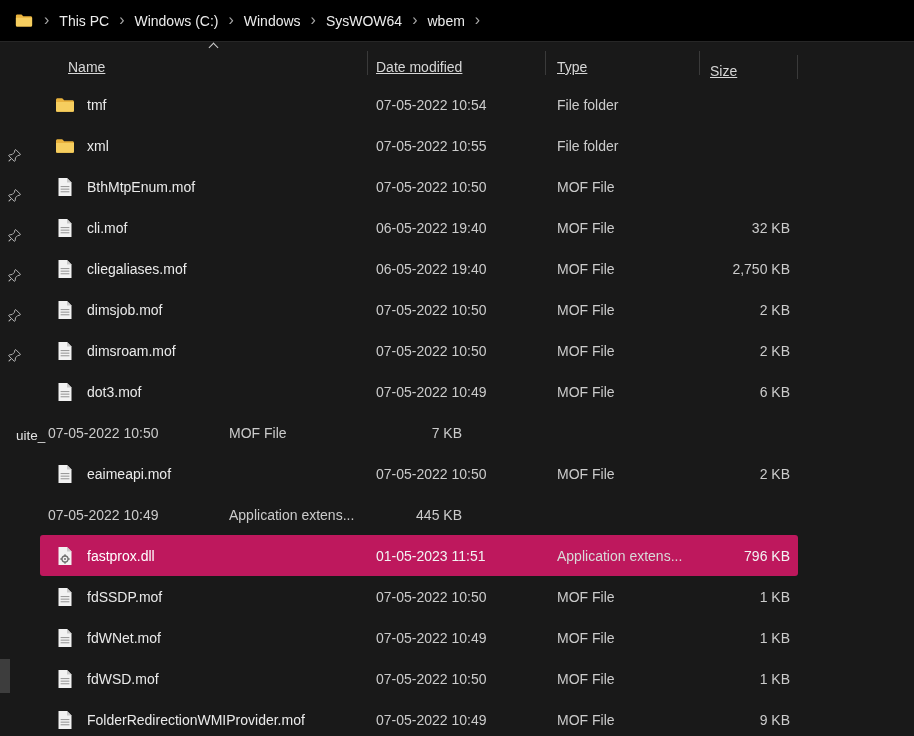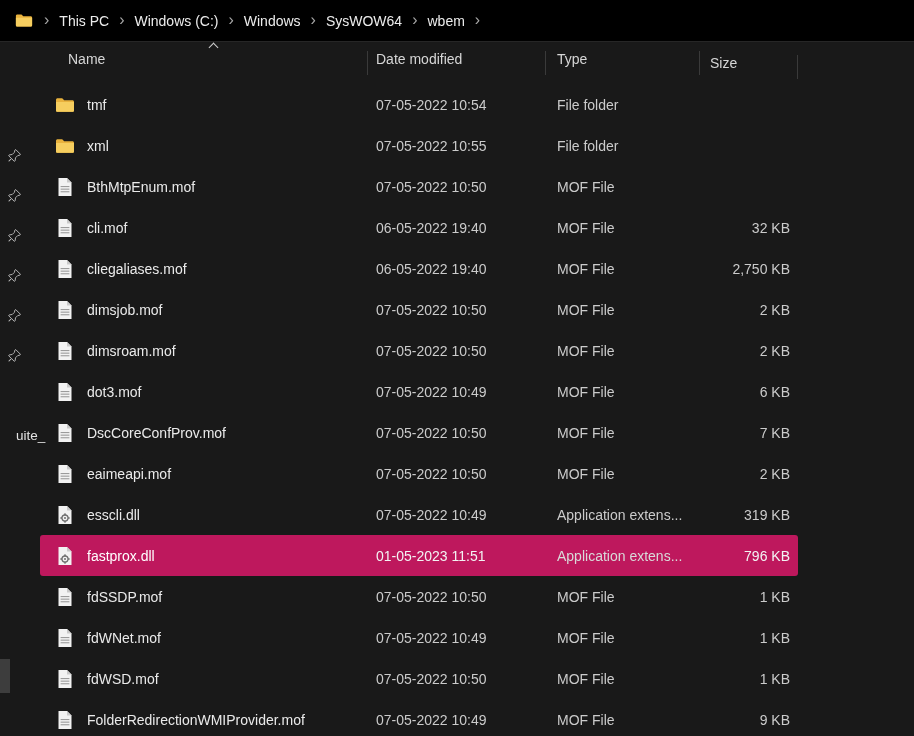--- a/index.html
+++ b/index.html
@@ -17,21 +17,21 @@
 
   
   .nav-strip{position:absolute;top:42px;left:0;width:32px;bottom:0;}
   .pin{position:absolute;left:8px;width:13px;height:13px;display:flex;}
   .partial-label{position:absolute;left:0;top:386px;color:#e3e3e3;font-size:13.5px;margin-left:16px;}
   .nav-sel{position:absolute;left:0;top:617px;width:10px;height:34px;background:#3d3d3d;}
 
   
   .header{position:absolute;top:42px;left:40px;height:42px;display:flex;align-items:center;
           font-size:14px;color:#d6d6d6;}
-  .hcell{height:24px;display:flex;align-items:flex-start;border-right:1px solid #3a3a3a;position:relative;white-space:nowrap;}
+  .hcell{height:24px;display:flex;align-items:flex-end;border-right:1px solid #3a3a3a;position:relative;white-space:nowrap;text-decoration:underline;}
   .hname{width:328px;padding-left:28px;}
   .hdate{width:178px;padding-left:8px;}
   .htype{width:154px;padding-left:11px;}
   .hsize{width:98px;padding-left:10px;margin-top:8px;}
   .sort-caret{position:absolute;left:170px;top:-7px;width:7px;height:7px;
               border-left:1.5px solid #cfcfcf;border-top:1.5px solid #cfcfcf;transform:rotate(45deg);}
 
   
   .list{position:absolute;top:84px;left:40px;}
   .row{display:flex;align-items:flex-end;height:41px;width:758px;font-size:14px;border-radius:3px;}
@@ -248,32 +248,20 @@
               <rect x="3.6" y="14.2" width="8.8" height="1.1" fill="#9b9b9b"></rect>
             </svg>
           </span>
       <span class="fname">dot3.mof</span>
     </div>
     <div class="cell date">07-05-2022 10:49</div>
     <div class="cell type">MOF File</div>
     <div class="cell size">6 KB</div>
   </div>
       <div class="row">
-    <div class="cell name-cell">
-      <span class="icon">
-            <svg width="16" height="20" viewBox="0 0 16 20">
-              <path d="M1.5 1H10l4.5 4.5V19h-13z" fill="#f2f2f2"></path>
-              <path d="M10 1l4.5 4.5H10z" fill="#c9c9c9"></path>
-              <rect x="3.6" y="9" width="8.8" height="1.1" fill="#9b9b9b"></rect>
-              <rect x="3.6" y="11.6" width="8.8" height="1.1" fill="#9b9b9b"></rect>
-              <rect x="3.6" y="14.2" width="8.8" height="1.1" fill="#9b9b9b"></rect>
-            </svg>
-          </span>
-      <span class="fname">DscCoreConfProv.mof</span>
-    </div>
     <div class="cell date">07-05-2022 10:50</div>
     <div class="cell type">MOF File</div>
     <div class="cell size">7 KB</div>
   </div>
       <div class="row">
     <div class="cell name-cell">
       <span class="icon">
             <svg width="16" height="20" viewBox="0 0 16 20">
               <path d="M1.5 1H10l4.5 4.5V19h-13z" fill="#f2f2f2"></path>
               <path d="M10 1l4.5 4.5H10z" fill="#c9c9c9"></path>
@@ -282,57 +270,40 @@
               <rect x="3.6" y="14.2" width="8.8" height="1.1" fill="#9b9b9b"></rect>
             </svg>
           </span>
       <span class="fname">eaimeapi.mof</span>
     </div>
     <div class="cell date">07-05-2022 10:50</div>
     <div class="cell type">MOF File</div>
     <div class="cell size">2 KB</div>
   </div>
       <div class="row">
+    <div class="cell date">07-05-2022 10:49</div>
+    <div class="cell type">Application extens...</div>
+    <div class="cell size">445 KB</div>
+  </div>
+      <div class="row selected">
     <div class="cell name-cell">
       <span class="icon">
             <svg width="16" height="20" viewBox="0 0 16 20">
               <path d="M1.5 1H10l4.5 4.5V19h-13z" fill="#f2f2f2"></path>
               <path d="M10 1l4.5 4.5H10z" fill="#c9c9c9"></path>
               <g transform="translate(8,13)">
                 <circle r="3" fill="none" stroke="#6f6f6f" stroke-width="1.3"></circle>
                 <circle r="1" fill="#6f6f6f"></circle>
                 <rect x="-0.8" y="-4.6" width="1.6" height="1.6" fill="#6f6f6f"></rect>
                 <rect x="-0.8" y="3" width="1.6" height="1.6" fill="#6f6f6f"></rect>
                 <rect x="-4.6" y="-0.8" width="1.6" height="1.6" fill="#6f6f6f"></rect>
                 <rect x="3" y="-0.8" width="1.6" height="1.6" fill="#6f6f6f"></rect>
               </g>
             </svg>
           </span>
-      <span class="fname">esscli.dll</span>
-    </div>
-    <div class="cell date">07-05-2022 10:49</div>
-    <div class="cell type">Application extens...</div>
-    <div class="cell size">319 KB</div>
-  </div>
-      <div class="row selected">
-    <div class="cell name-cell">
-      <span class="icon">
-            <svg width="16" height="20" viewBox="0 0 16 20">
-              <path d="M1.5 1H10l4.5 4.5V19h-13z" fill="#f2f2f2"></path>
-              <path d="M10 1l4.5 4.5H10z" fill="#c9c9c9"></path>
-              <g transform="translate(8,13)">
-                <circle r="3" fill="none" stroke="#6f6f6f" stroke-width="1.3"></circle>
-                <circle r="1" fill="#6f6f6f"></circle>
-                <rect x="-0.8" y="-4.6" width="1.6" height="1.6" fill="#6f6f6f"></rect>
-                <rect x="-0.8" y="3" width="1.6" height="1.6" fill="#6f6f6f"></rect>
-                <rect x="-4.6" y="-0.8" width="1.6" height="1.6" fill="#6f6f6f"></rect>
-                <rect x="3" y="-0.8" width="1.6" height="1.6" fill="#6f6f6f"></rect>
-              </g>
-            </svg>
-          </span>
       <span class="fname">fastprox.dll</span>
     </div>
     <div class="cell date">01-05-2023 11:51</div>
     <div class="cell type">Application extens...</div>
     <div class="cell size">796 KB</div>
   </div>
       <div class="row">
     <div class="cell name-cell">
       <span class="icon">
             <svg width="16" height="20" viewBox="0 0 16 20">

